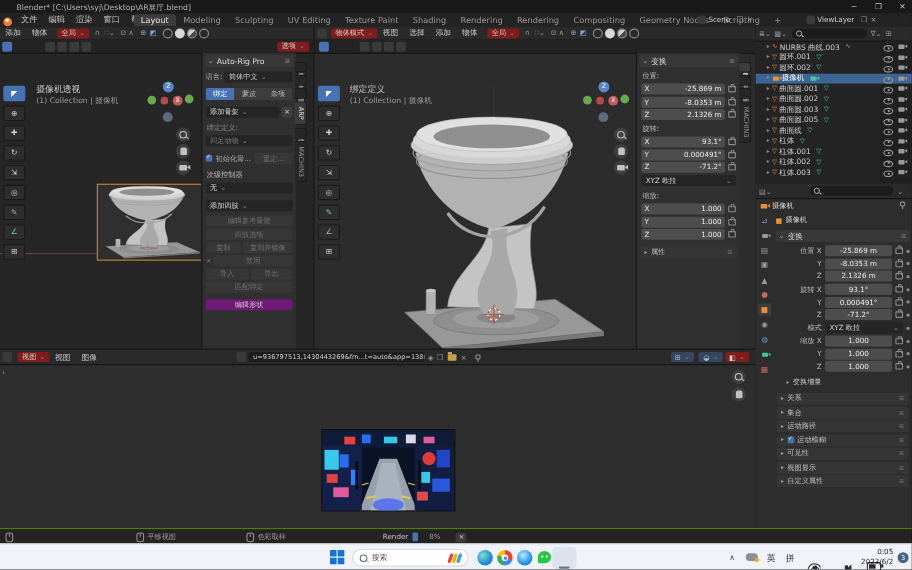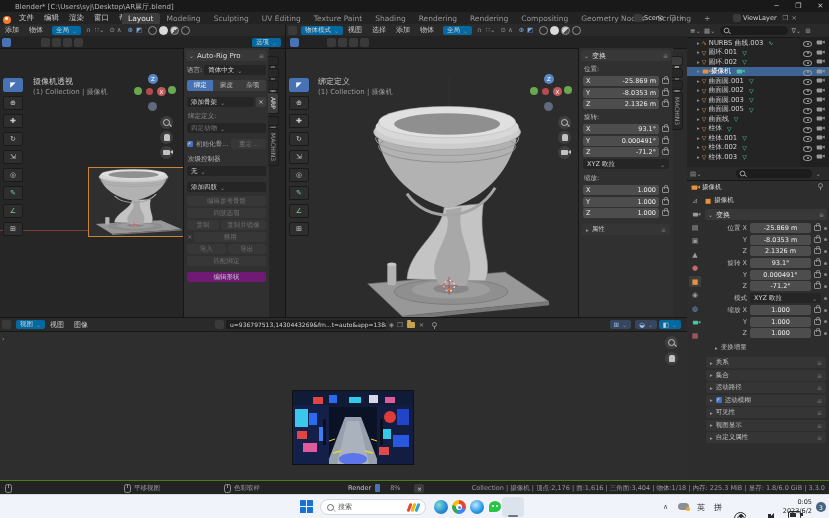--- a/index.html
+++ b/index.html
@@ -14,21 +14,21 @@
   .titlebar{left:0;top:0;width:829px;height:12px;background:#191919;}
   .menubar{left:0;top:12px;width:829px;height:12px;background:#232323;border-bottom:1px solid #131313;}
   .menu-item{padding:0 5px;font-size:7.5px;line-height:12px;color:#c8c8c8;}
   .ws-tab{padding:0 6px;font-size:7.5px;line-height:11px;color:#969696;border-radius:3px 3px 0 0;}
   .ws-tab.active{background:#3c3c3c;color:#e4e4e4;}
   .winbtn{width:9px;text-align:center;font-size:7px;color:#c2c2c2;}
 
   
   .vhdr{background:#2a2a2a;border-bottom:1px solid #161616;}
   .toolrow{background:#232323;border-bottom:1px solid #161616;}
-  .pill{background:#0369a1;border-radius:2px;height:9px;display:flex;align-items:center;
+  .pill{background:#7f1d1d;border-radius:2px;height:9px;display:flex;align-items:center;
         padding:0 4px;font-size:6.5px;color:#d2d2d2;white-space:nowrap;}
   .dd::after{content:"⌄";font-size:6px;color:#8f8f8f;margin-left:3px;}
   .sqico{width:9px;height:9px;background:#3a3a3a;border-radius:2px;margin-right:2px;}
   .ball{width:7px;height:7px;border-radius:50%;border:1px solid #8f8f8f;margin-left:2px;}
   .ball.on{background:#d9d9d9;border-color:#d9d9d9;}
   .ball.half{background:linear-gradient(135deg,#cfcfcf 50%,#4a4a4a 50%);}
 
   .toolbar{display:flex;flex-direction:column;gap:4px;}
   .tico{width:18px;height:12px;background:#2e2e2e;border:1px solid #1a1a1a;border-radius:2px;
         display:flex;align-items:center;justify-content:center;font-size:7px;color:#cdcdcd;}
@@ -873,21 +873,20 @@
   <div class="abs flex" style="left:0;top:480px;width:829px;height:14px;background:#232323;border-top:1px solid #4d7c0f">
     <span class="mouse" style="margin-left:5px"></span>
     <span class="mouse" style="margin-left:112px"></span>
     <span class="t65 dim" style="margin-left:3px">平移视图</span>
     <span class="mouse" style="margin-left:64px"></span>
     <span class="t65 dim" style="margin-left:3px">色彩取样</span>
     <span class="t65" style="margin-left:88px;color:#c8c8c8">Render</span>
     <span style="margin-left:4px;width:5px;height:8px;background:#4772b3;border-radius:1px"></span>
     <span class="t65 dim" style="margin-left:10px">8%</span>
     <span class="flex" style="margin-left:14px;width:10px;height:9px;background:#3a3a3a;border-radius:2px;justify-content:center;font-size:6px;color:#ddd">×</span>
-    <span class="t65 dim" style="position:absolute;right:4px">Collection | 摄像机 | 顶点:2,176 | 面:1,616 | 三角面:3,404 | 物体:1/18 | 内存: 225.3 MiB | 显存: 1.8/6.0 GiB | 3.3.0</span>
   </div>
 
   <div class="abs taskbar">
     <div class="abs startico" style="left:300px;top:5px">
         <i></i>
         <i></i>
         <i></i>
         <i></i>
       </div>
     <div class="abs flex" style="left:320px;top:4px;width:106px;height:16px;background:#fff;border:1px solid #d4d8de;border-radius:9px;padding:0 6px;box-sizing:border-box">

